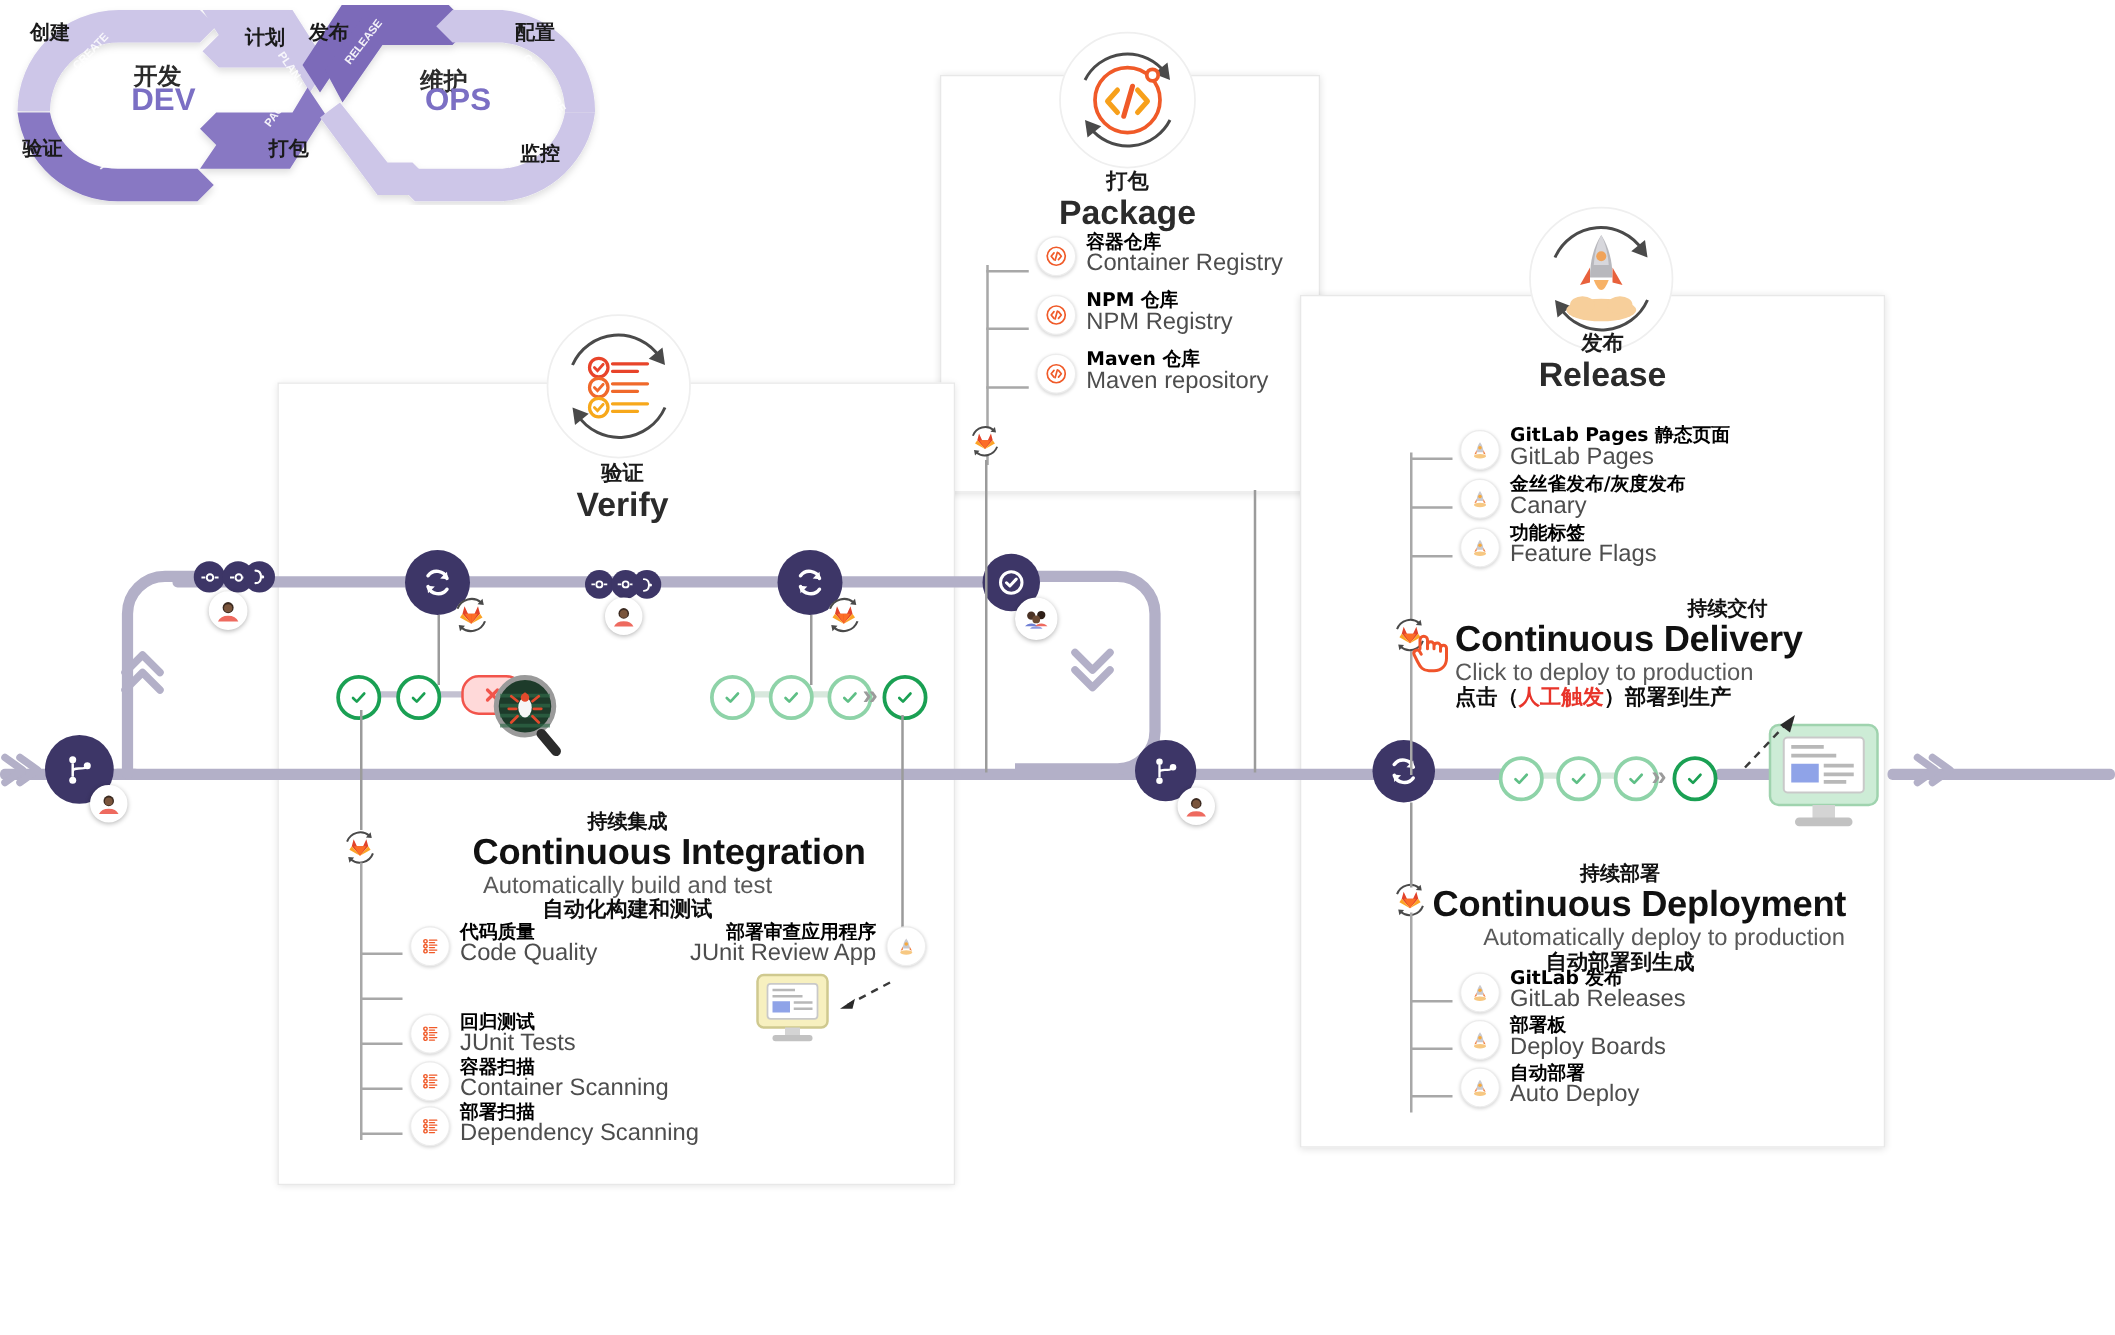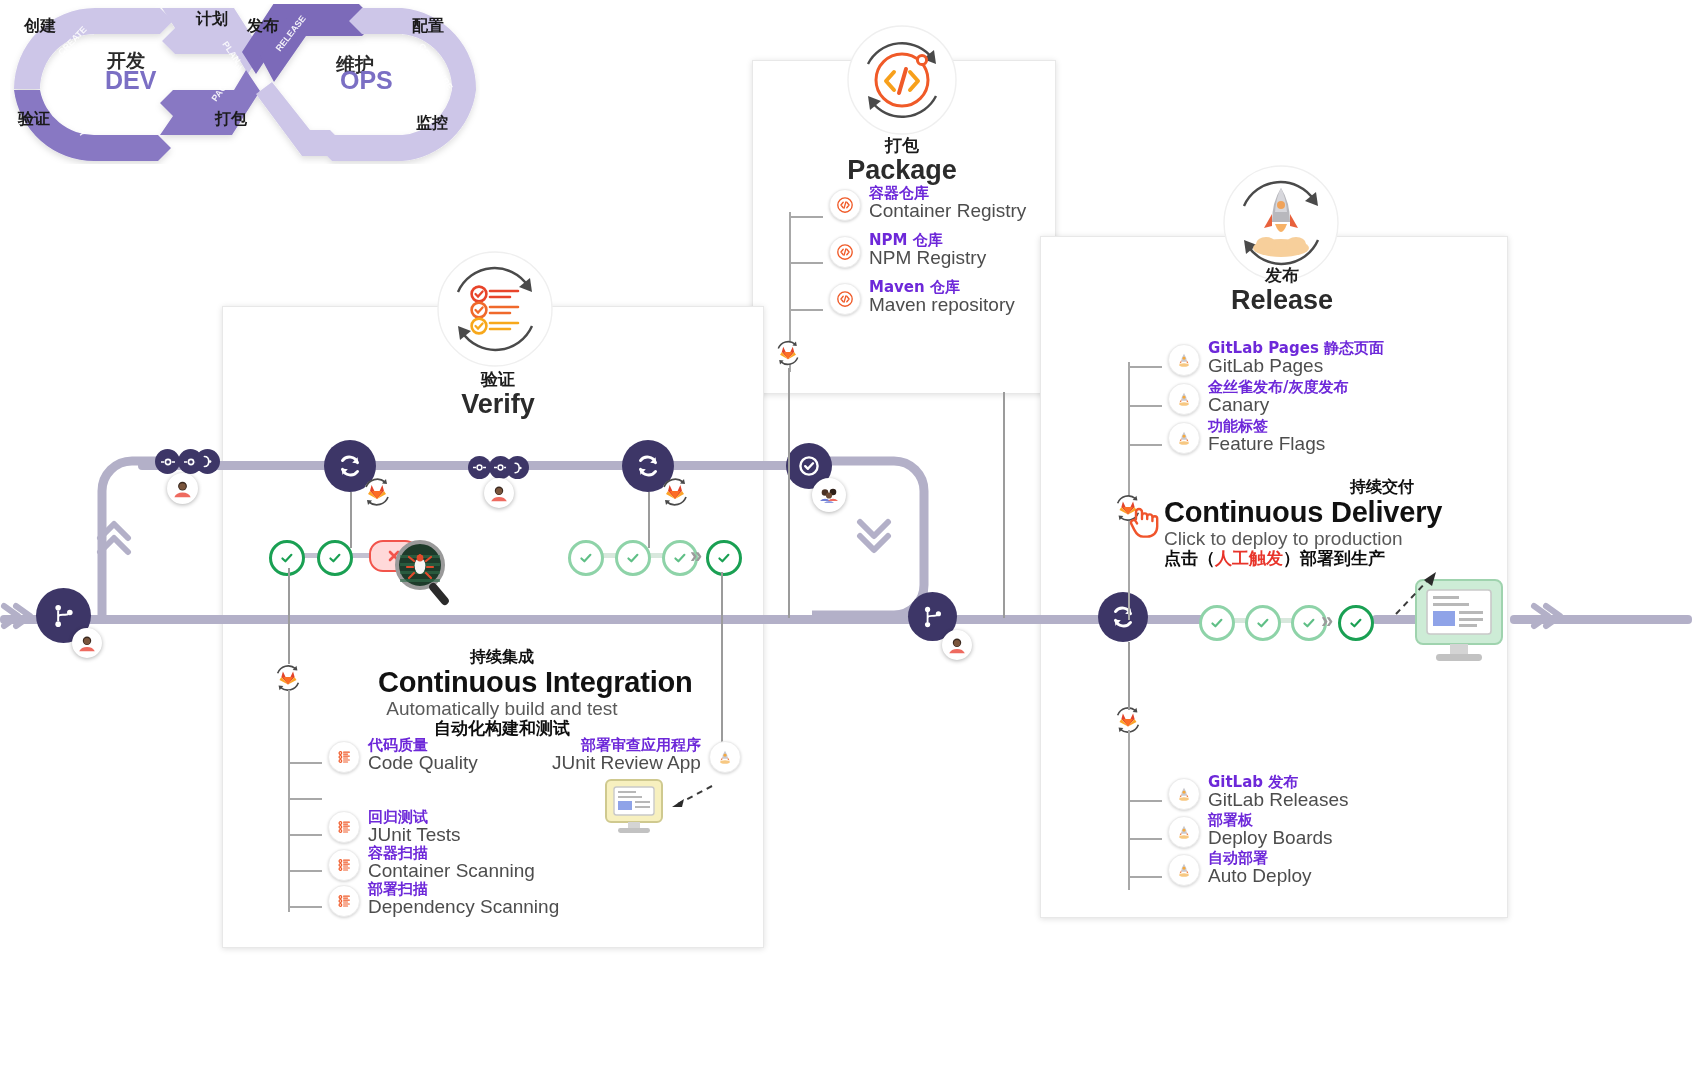--- a/index.html
+++ b/index.html
@@ -60,21 +60,21 @@
   .stage-head .en{font-size:27px;color:#2b2b2b;font-weight:bold;line-height:1.1;}
 
   
   .feat{position:absolute;display:flex;align-items:flex-end;}
   .feat-ic{
     width:30px;height:30px;border-radius:50%;background:#fff;
     border:1px solid #ececec;box-shadow:0 1px 3px rgba(0,0,0,.18);
     display:flex;align-items:center;justify-content:center;flex:0 0 auto;
   }
   .feat-tx{margin-left:8px;line-height:1.02;}
-  .feat-tx .cn{display:block;font-size:15px;font-weight:bold;color:#6d28d9;
+  .feat-tx .cn{display:block;font-size:15px;font-weight:bold;color:#000000;
     font-family:"DejaVu Sans","Liberation Sans",sans-serif;white-space:nowrap;}
   .feat-tx .en{display:block;font-size:19px;color:#4d4d4d;white-space:nowrap;}
   .tree-v{position:absolute;width:1.5px;background:#a8a8a8;}
   .tree-h{position:absolute;height:1.5px;background:#a8a8a8;}
 
   
   .cap{position:absolute;}
   .cap .cn-small{font-size:16px;font-weight:bold;color:#111;
     font-family:"DejaVu Sans","Liberation Sans",sans-serif;line-height:1.1;}
   .cap .en-big{font-size:29px;font-weight:bold;color:#111;line-height:1.12;letter-spacing:-.2px;}
@@ -131,21 +131,21 @@
       <text x="52" y="52" fill="#ffffff" font-size="9" font-weight="bold" font-family="Liberation Sans, sans-serif" transform="rotate(-46 52 52)" opacity=".85">CREATE</text>
       <text x="212" y="40" fill="#ffffff" font-size="9" font-weight="bold" font-family="Liberation Sans, sans-serif" transform="rotate(55 212 40)" opacity=".85">PLAN</text>
       <text x="270" y="48" fill="#ffffff" font-size="9" font-weight="bold" font-family="Liberation Sans, sans-serif" transform="rotate(-52 270 48)" opacity=".9">RELEASE</text>
       <text x="408" y="42" fill="#ffffff" font-size="9" font-weight="bold" font-family="Liberation Sans, sans-serif" transform="rotate(56 408 42)" opacity=".85">CONFIGURE</text>
       <text x="52" y="108" fill="#ffffff" font-size="9" font-weight="bold" font-family="Liberation Sans, sans-serif" transform="rotate(52 52 108)" opacity=".9">VERIFY</text>
       <text x="206" y="98" fill="#ffffff" font-size="9" font-weight="bold" font-family="Liberation Sans, sans-serif" transform="rotate(-54 206 98)" opacity=".9">PACKAGE</text>
       <text x="404" y="112" fill="#ffffff" font-size="9" font-weight="bold" font-family="Liberation Sans, sans-serif" transform="rotate(-52 404 112)" opacity=".85">MONITOR</text>
     </svg>
 
     <span class="lab" style="left:14px;top:12px;">创建</span>
-    <span class="lab" style="left:186px;top:5px;">计划</span>
+    <span class="lab" style="left:186px;top:16px;">计划</span>
     <span class="lab" style="left:237px;top:12px;">发布</span>
     <span class="lab" style="left:402px;top:12px;">配置</span>
     <span class="lab" style="left:8px;top:105px;">验证</span>
     <span class="lab" style="left:205px;top:105px;">打包</span>
     <span class="lab" style="left:406px;top:109px;">监控</span>
 
     <span class="mid-cn" style="left:97px;top:44px;">开发</span>
     <span class="mid-en" style="left:95px;top:62px;">DEV</span>
     <span class="mid-cn" style="left:326px;top:48px;">维护</span>
     <span class="mid-en" style="left:330px;top:62px;">OPS</span>
@@ -645,20 +645,26 @@
       <path d="M10 16 L8 19 L17 24 Z" fill="#fca326"></path>
         <path d="M24 16 L26 19 L17 24 Z" fill="#fca326"></path>
     </svg>
   </div>
   <div class="dropline" style="left:1128px;top:642px;height:68px;"></div>
   <div class="tree-v" style="left:1128px;top:730px;height:160px;"></div>
   <div class="tree-h" style="left:1128px;top:800px;width:34px;"></div>
   <div class="tree-h" style="left:1128px;top:838px;width:34px;"></div>
   <div class="tree-h" style="left:1128px;top:876px;width:34px;"></div>
 
+  <div class="cap" style="left:1146px;top:690px;">
+    <div class="cn-small" style="text-align:center;width:300px;">持续部署</div>
+    <div class="en-big">Continuous Deployment</div>
+    <div class="en-sub" style="text-align:right;width:330px;">Automatically deploy to production</div>
+    <div class="cn-sub" style="text-align:center;width:300px;">自动部署到生成</div>
+  </div>
 
   <div class="feat" style="left:1168px;top:775px;">
     <span class="feat-ic">
       <svg width="18" height="18" viewBox="0 0 20 20">
           <path d="M10 3 Q13 7 13 12 H7 Q7 7 10 3 Z" fill="#c9c9cf"></path>
           <circle cx="10" cy="8" r="1.6" fill="#f7a93c"></circle>
           <path d="M7 10 L5 14 L7 13 Z" fill="#ee7a3c"></path>
           <path d="M13 10 L15 14 L13 13 Z" fill="#ee7a3c"></path>
           <ellipse cx="10" cy="15.5" rx="5.4" ry="2" fill="#f7c882"></ellipse>
         </svg>

